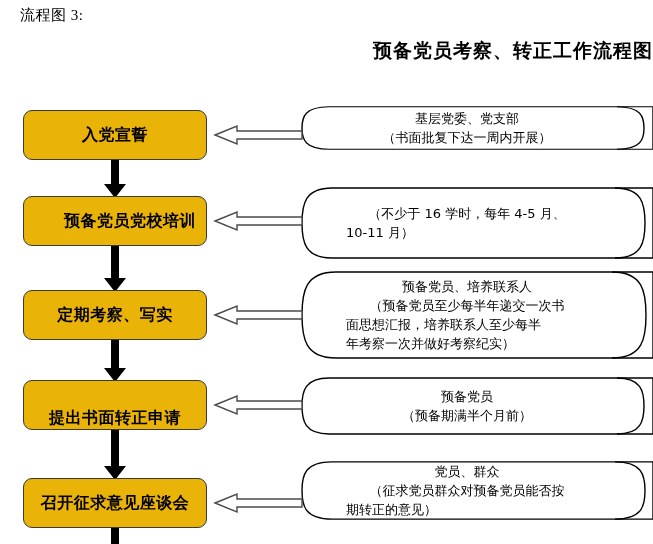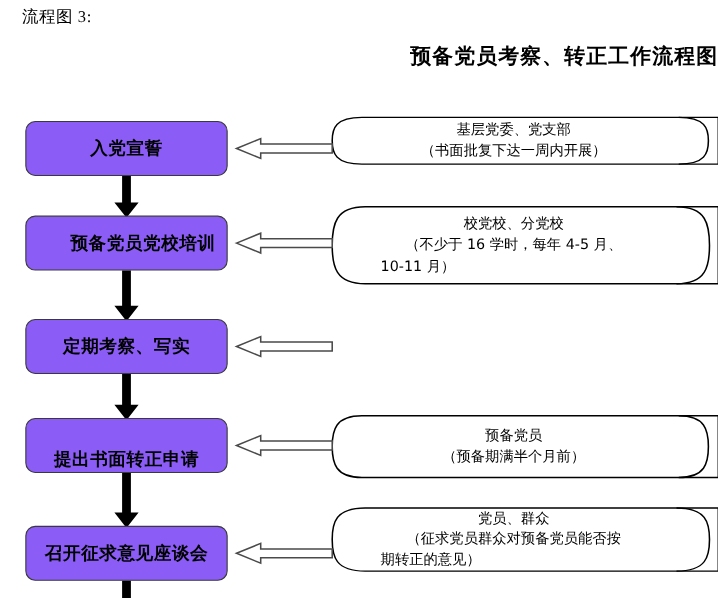--- a/index.html
+++ b/index.html
@@ -46,21 +46,21 @@
     white-space: nowrap;
   }
 
   
   .step-box {
     position: absolute;
     left: 23px;
     width: 184px;
     height: 50px;
     box-sizing: border-box;
-    background: #8b5cf6;
+    background: #eab308;
     border: 1.5px solid #3a3a3a;
     border-radius: 9px;
     display: flex;
     align-items: center;
     justify-content: center;
   }
   .step-box .step-label {
     font-size: 16px;
     font-weight: bold;
     font-family: "DejaVu Serif", "Liberation Serif", serif;
@@ -149,21 +149,20 @@
       <path d="M 9,0 L 17,0 L 17,24 L 24,24 L 13,38 L 2,24 L 9,24 Z" fill="#000000"></path>
     </svg>
   </div>
 
   <div class="note-shape" style="top:187px;height:72px;">
     <svg viewBox="0 0 353 72" preserveAspectRatio="none">
       <path d="M 32,1 L 353,1 L 353,71 L 32,71 C 5,71 2,55 2,36 C 2,17 5,1 32,1 Z" fill="#ffffff" stroke="#000000" stroke-width="1.4"></path>
       <path d="M 315,1 C 342,1 345,17 345,36 C 345,55 342,71 315,71" fill="none" stroke="#000000" stroke-width="1.4"></path>
     </svg>
     <div class="note-text">
-      <div class="nline ctr">校党校、分党校</div>
       <div class="nline ctr">（不少于 16 学时，每年 4-5 月、</div>
       <div class="nline lft">10-11 月）</div>
     </div>
   </div>
 
   <div class="hollow-arrow" style="left:213px;top:210px;">
     <svg width="90" height="22" viewBox="0 0 90 22">
       <path d="M 2,11 L 24,2 L 24,7 L 89,7 L 89,15 L 24,15 L 24,20 Z" fill="#ffffff" stroke="#4a4a4a" stroke-width="1.4" stroke-linejoin="miter"></path>
     </svg>
   </div>
@@ -171,20 +170,32 @@
   <div class="step-box" style="top:196px;padding-left:30px;">
     <span class="step-label">预备党员党校培训</span>
   </div>
 
   <div class="down-arrow" style="left:102px;top:246px;height:46px;">
     <svg width="26" height="46" viewBox="0 0 26 46">
       <path d="M 9,0 L 17,0 L 17,32 L 24,32 L 13,46 L 2,32 L 9,32 Z" fill="#000000"></path>
     </svg>
   </div>
 
+  <div class="note-shape" style="top:271px;height:88px;">
+    <svg viewBox="0 0 353 88" preserveAspectRatio="none">
+      <path d="M 36,1 L 353,1 L 353,87 L 36,87 C 5,87 2,67 2,44 C 2,21 5,1 36,1 Z" fill="#ffffff" stroke="#000000" stroke-width="1.4"></path>
+      <path d="M 312,1 C 343,1 346,21 346,44 C 346,67 343,87 312,87" fill="none" stroke="#000000" stroke-width="1.4"></path>
+    </svg>
+    <div class="note-text">
+      <div class="nline ctr">预备党员、培养联系人</div>
+      <div class="nline ctr">（预备党员至少每半年递交一次书</div>
+      <div class="nline lft">面思想汇报，培养联系人至少每半</div>
+      <div class="nline lft">年考察一次并做好考察纪实）</div>
+    </div>
+  </div>
 
   <div class="hollow-arrow" style="left:213px;top:304px;">
     <svg width="90" height="22" viewBox="0 0 90 22">
       <path d="M 2,11 L 24,2 L 24,7 L 89,7 L 89,15 L 24,15 L 24,20 Z" fill="#ffffff" stroke="#4a4a4a" stroke-width="1.4" stroke-linejoin="miter"></path>
     </svg>
   </div>
 
   <div class="step-box" style="top:290px;">
     <span class="step-label">定期考察、写实</span>
   </div>

